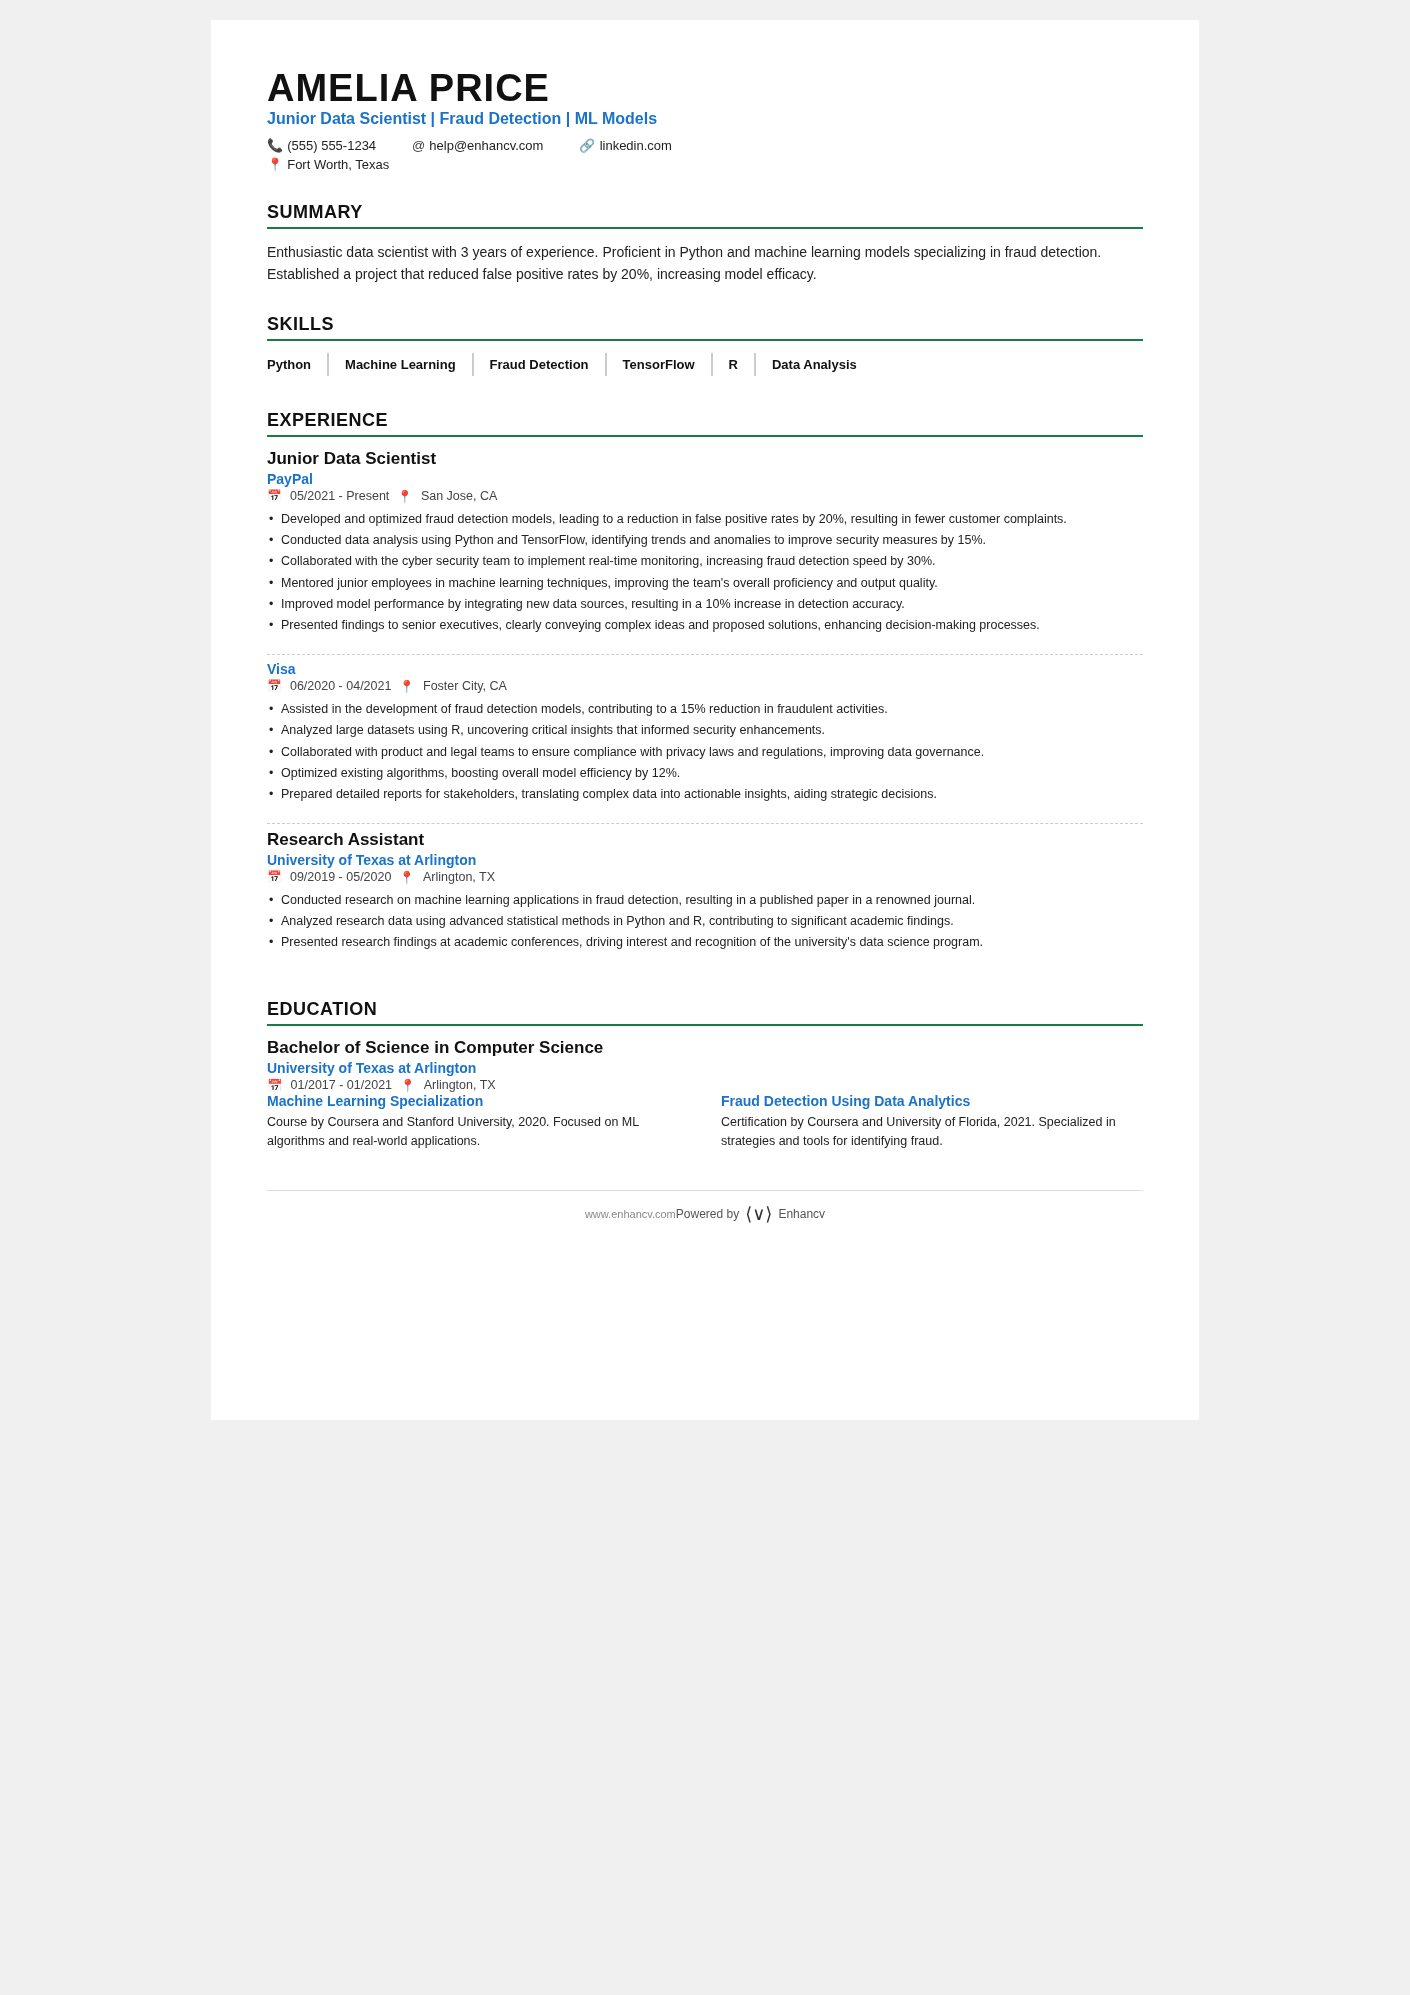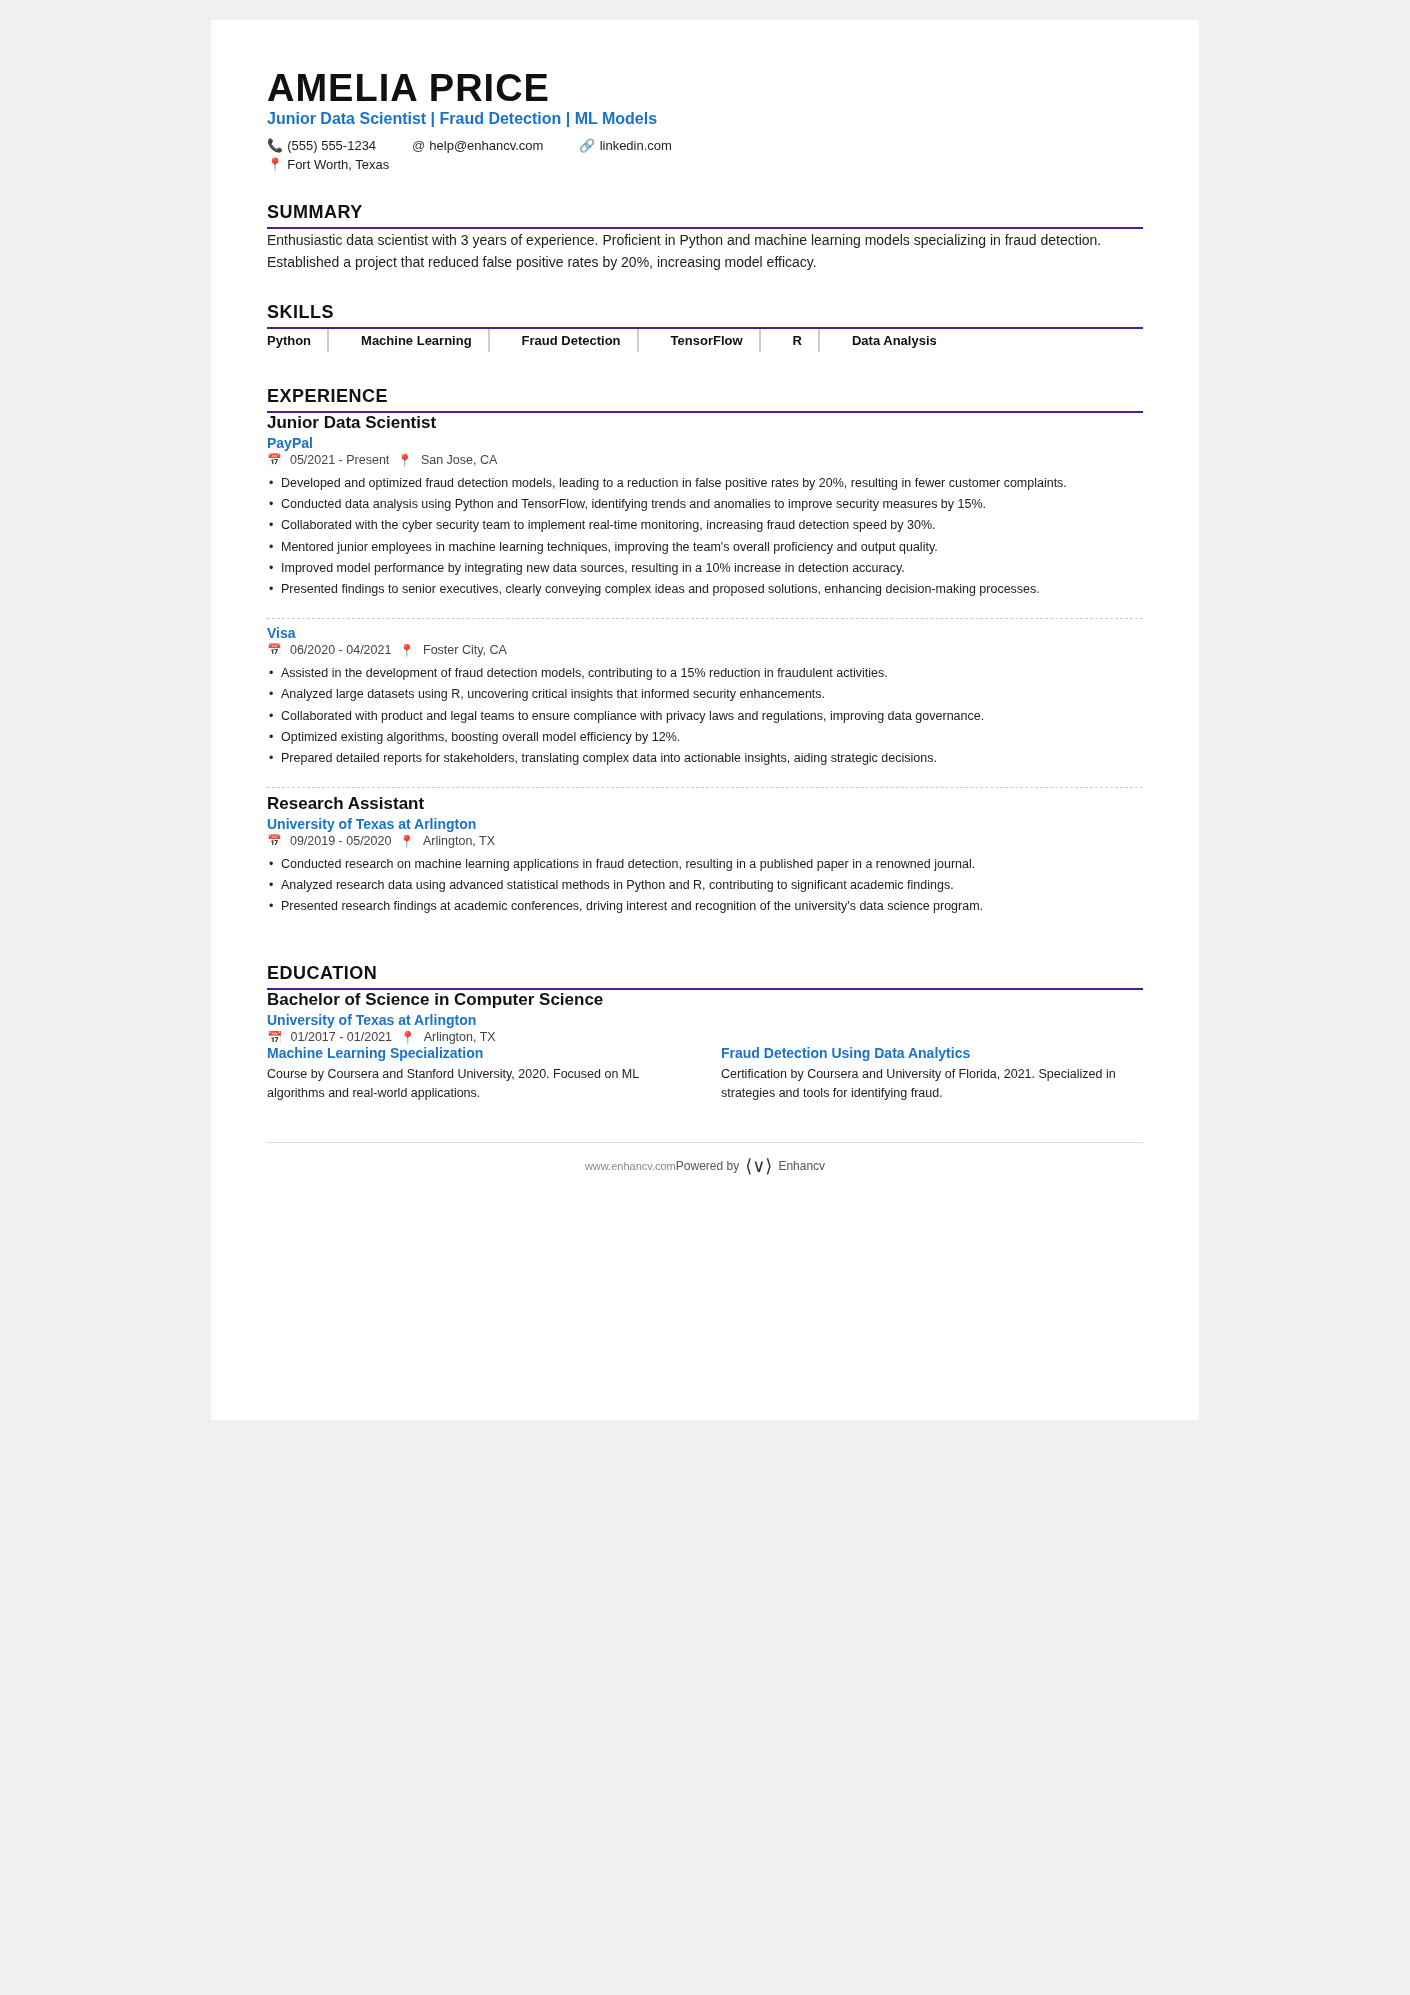--- a/index.html
+++ b/index.html
@@ -48,43 +48,43 @@
     }
     .contact-icon {
       color: #444;
       font-size: 13px;
     }
     .section-title {
       font-size: 18px;
       font-weight: 900;
       text-transform: uppercase;
       color: #111;
-      border-bottom: 2px solid #4c1d95;
+      border-bottom: 2px solid #15803d;
       padding-bottom: 4px;
       margin-top: 28px;
-      margin-bottom: 0;
+      margin-bottom: 12px;
       letter-spacing: 0.5px;
     }
     .summary-text {
       font-size: 14px;
       color: #222;
       line-height: 1.6;
     }
     .skills-row {
       display: flex;
       flex-wrap: wrap;
       gap: 0;
     }
     .skill-item {
       font-size: 13px;
       color: #111;
       font-weight: 600;
       padding: 4px 16px 4px 0;
       border-right: 2px solid #ccc;
-      margin-right: 32px;
+      margin-right: 16px;
       margin-bottom: 6px;
     }
     .skill-item:last-child {
       border-right: none;
     }
     .exp-job-title {
       font-size: 17px;
       font-weight: 700;
       color: #111;
       margin-bottom: 2px;

